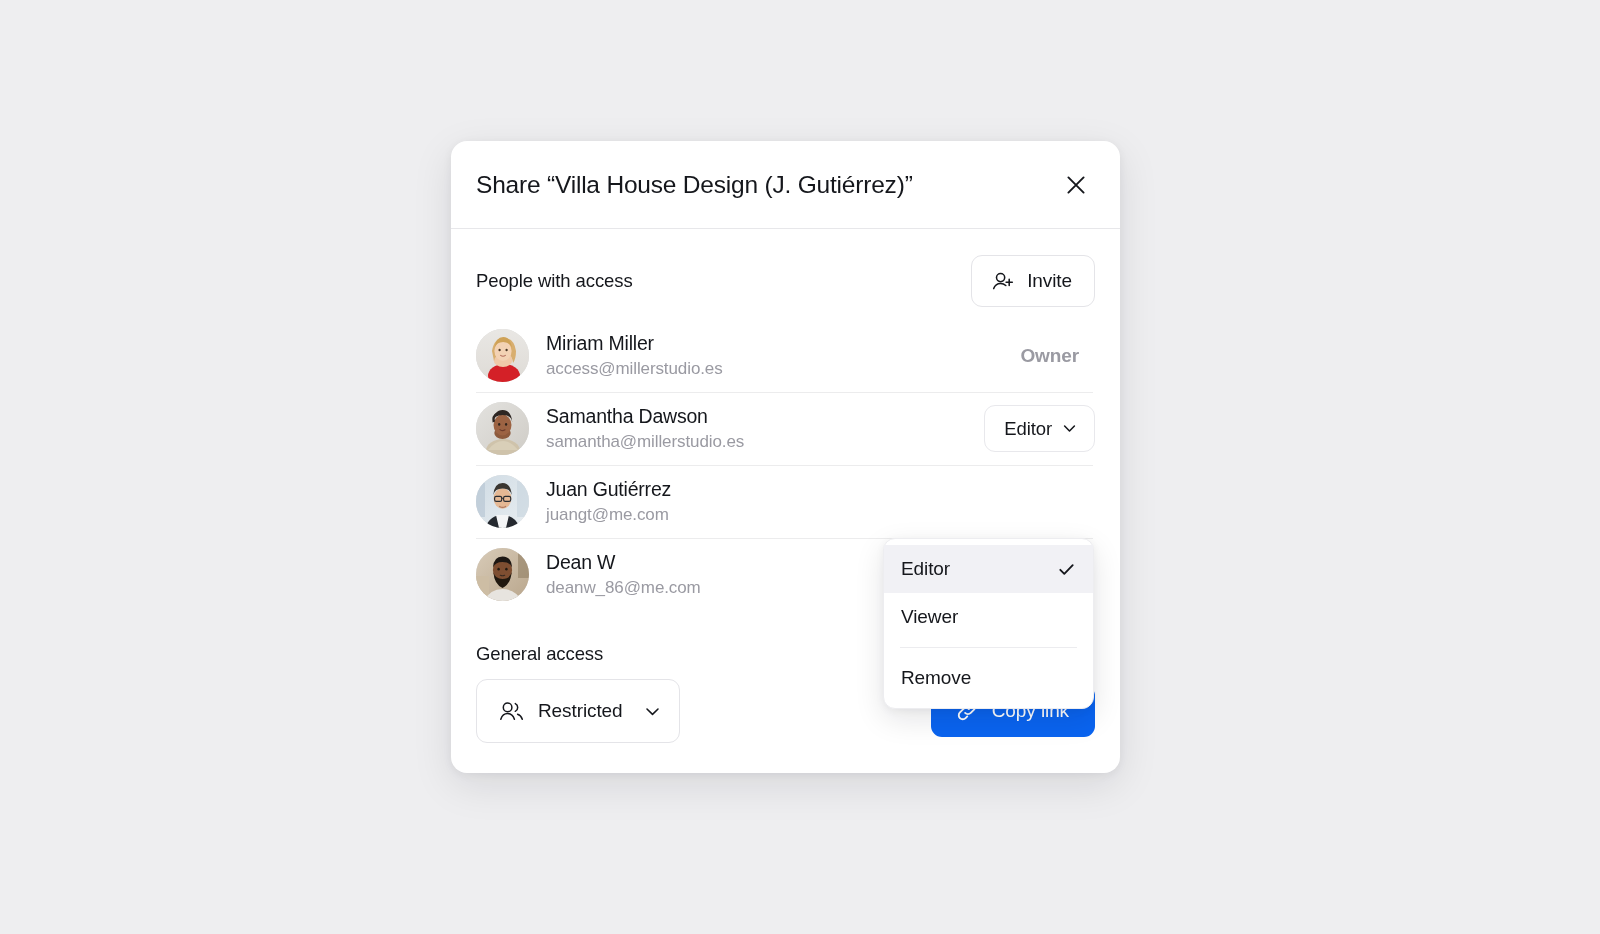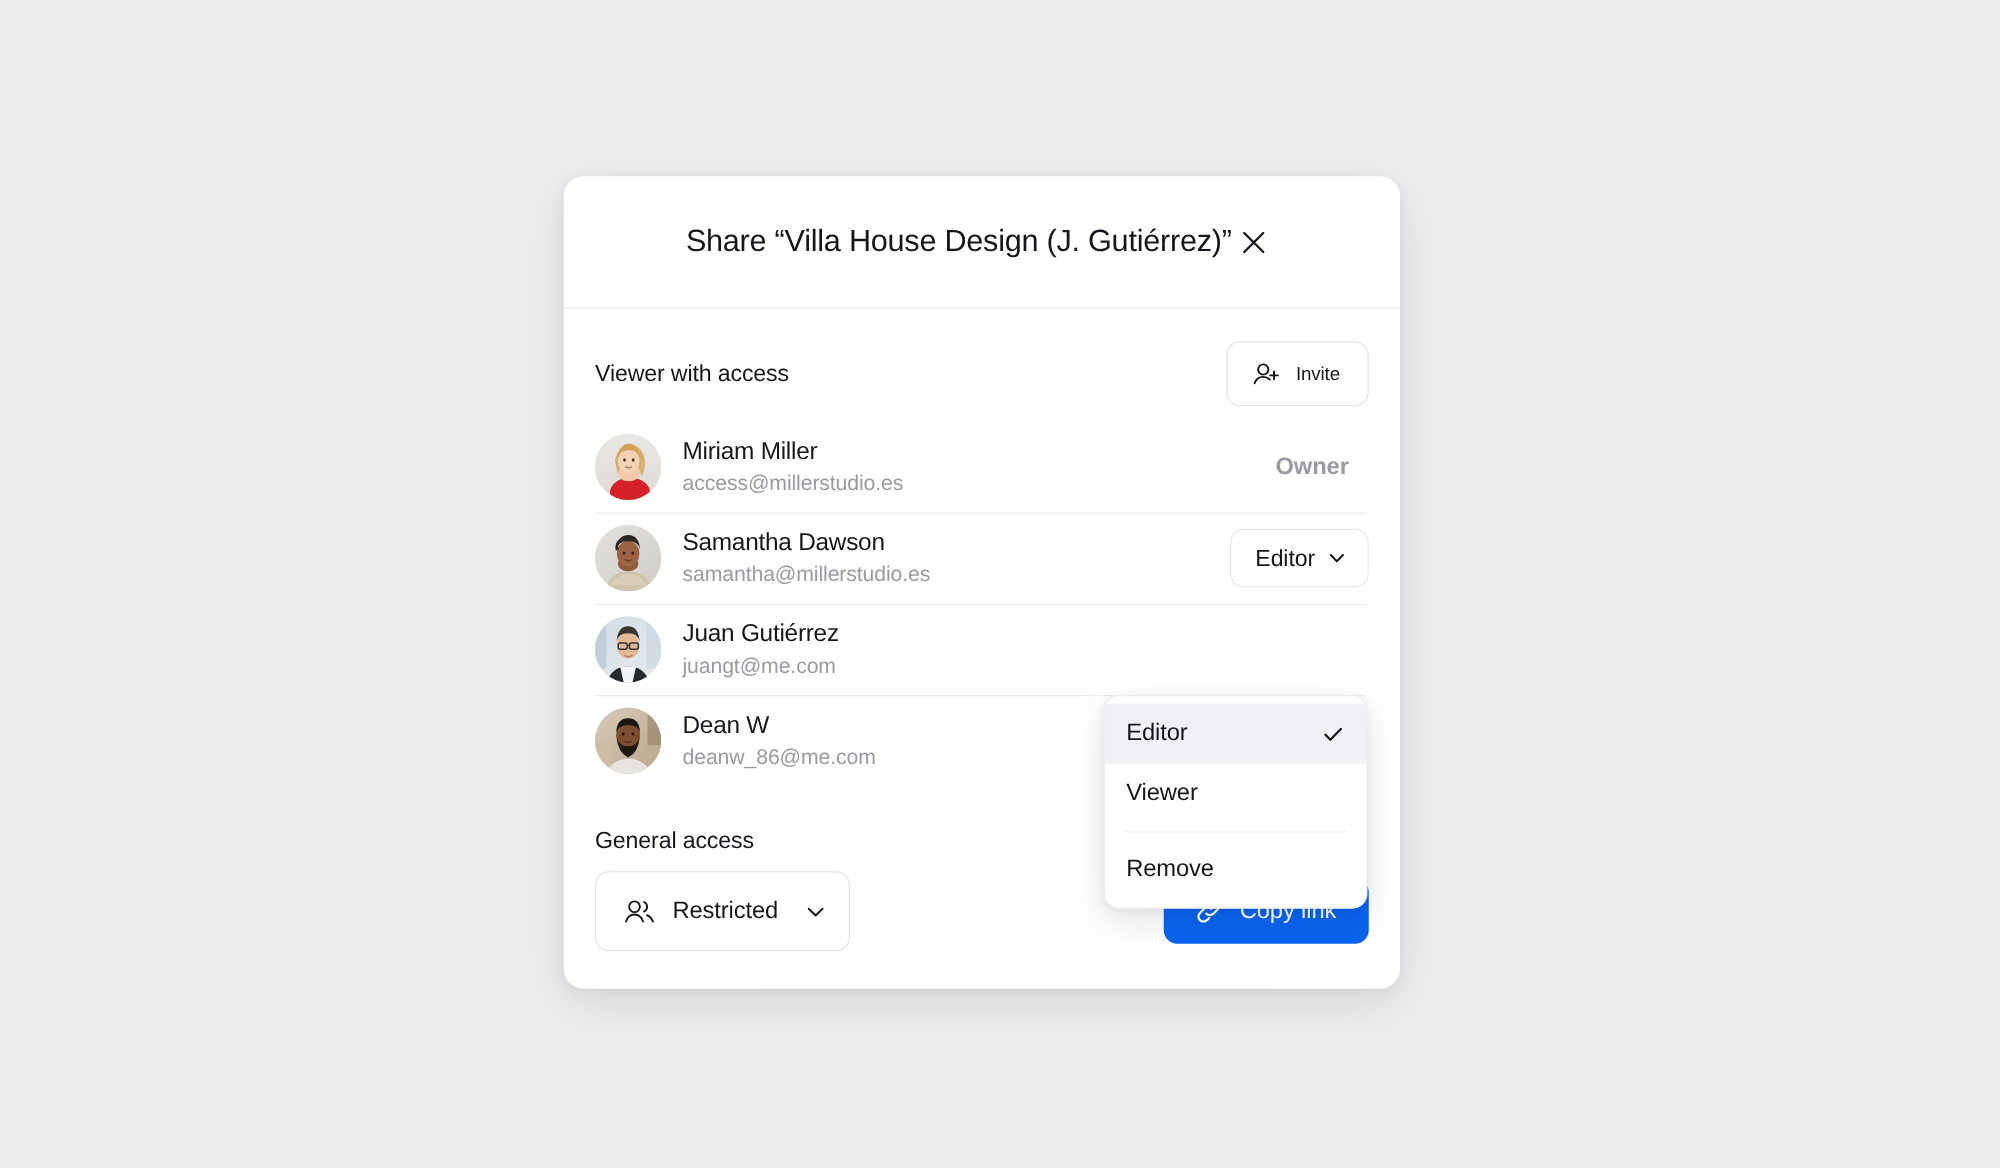--- a/index.html
+++ b/index.html
@@ -25,24 +25,24 @@
     width: 669px;
     background: #ffffff;
     border-radius: 16px;
     box-shadow: 0 12px 40px rgba(18, 20, 30, 0.10),
                 0 2px 10px rgba(18, 20, 30, 0.06);
     overflow: visible;
   }
 
   
   .dlg-header {
-    height: 106px;
-    display: flex;
-    align-items: center;
-    justify-content: center;
+    height: 88px;
+    display: flex;
+    align-items: center;
+    justify-content: space-between;
     padding: 0 26px 0 25px;
     border-bottom: 1px solid #e7e7ea;
   }
   .dlg-title {
     font-size: 24.5px;
     font-weight: 400;
     color: #15171c;
     letter-spacing: -0.2px;
     white-space: nowrap;
   }
@@ -81,21 +81,21 @@
 
   .invite-btn {
     display: flex;
     align-items: center;
     gap: 11px;
     height: 52px;
     padding: 0 22px 0 19px;
     background: #ffffff;
     border: 1px solid #e4e4e8;
     border-radius: 11px;
-    font-size: 15px;
+    font-size: 19px;
     color: #15171c;
     cursor: pointer;
     font-family: inherit;
     letter-spacing: -0.1px;
   }
 
   
   .people-list { position: relative; }
 
   .person-row {
@@ -264,21 +264,21 @@
         <svg class="ico" width="22" height="22" viewBox="0 0 22 22" fill="none" stroke="currentColor" stroke-width="1.9" stroke-linecap="round">
           <path d="M3.4 3.4 L18.6 18.6 M18.6 3.4 L3.4 18.6"></path>
         </svg>
       </span>
     </button>
   </div>
 
   <div class="dlg-body">
 
     <div class="section-head">
-      <div class="section-label">Viewer with access</div>
+      <div class="section-label">People with access</div>
       <button class="invite-btn">
         <span>
           <svg class="ico" width="25" height="25" viewBox="0 0 25 25" fill="none" stroke="#15171c" stroke-width="1.55" stroke-linecap="round" stroke-linejoin="round">
             <circle cx="9.6" cy="8.6" r="4.1"></circle>
             <path d="M2.7 19.6c1.1-3.3 3.8-5.1 6.9-5.1 2 0 3.8.75 5.2 2.05"></path>
             <path d="M18.2 10.2v6.2 M15.1 13.3h6.2"></path>
           </svg>
         </span>
         <span>Invite</span>
       </button>

